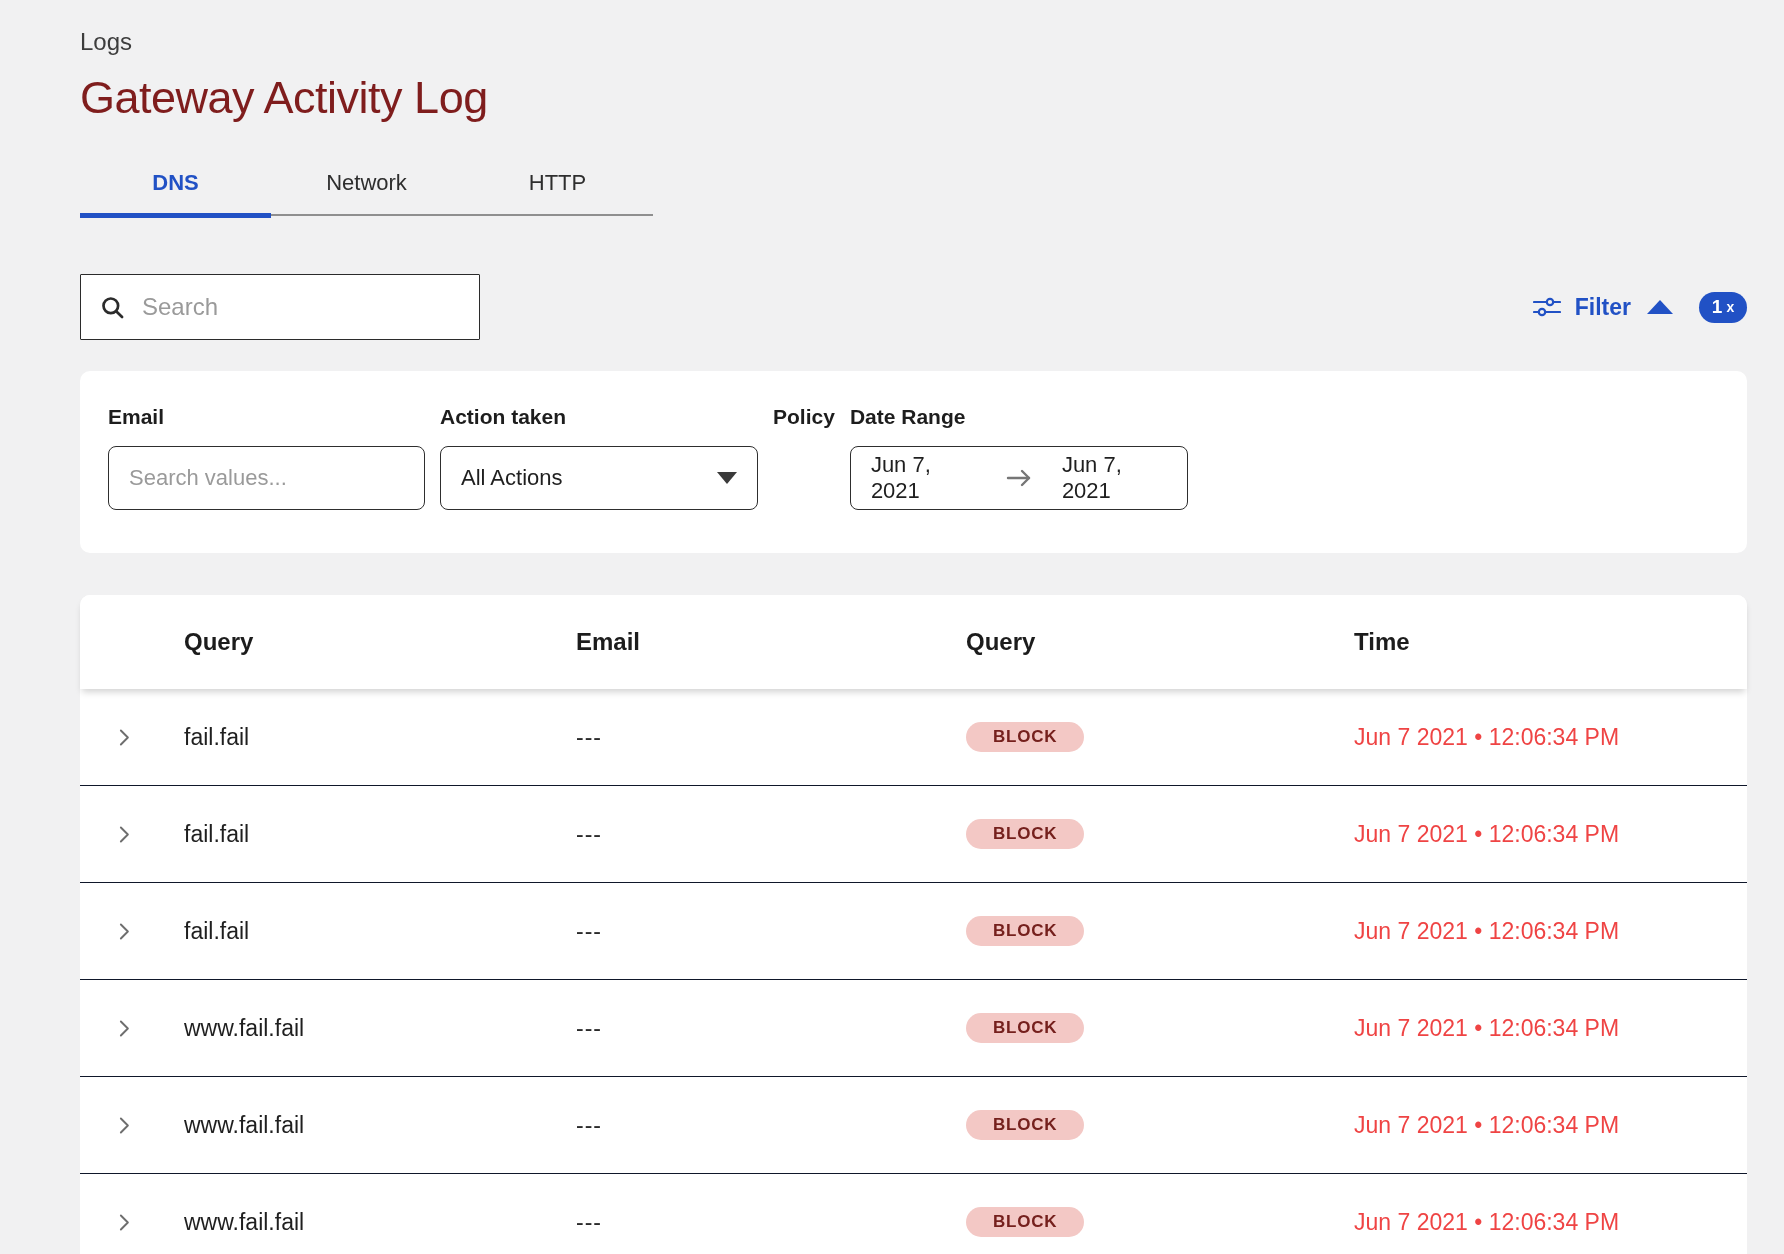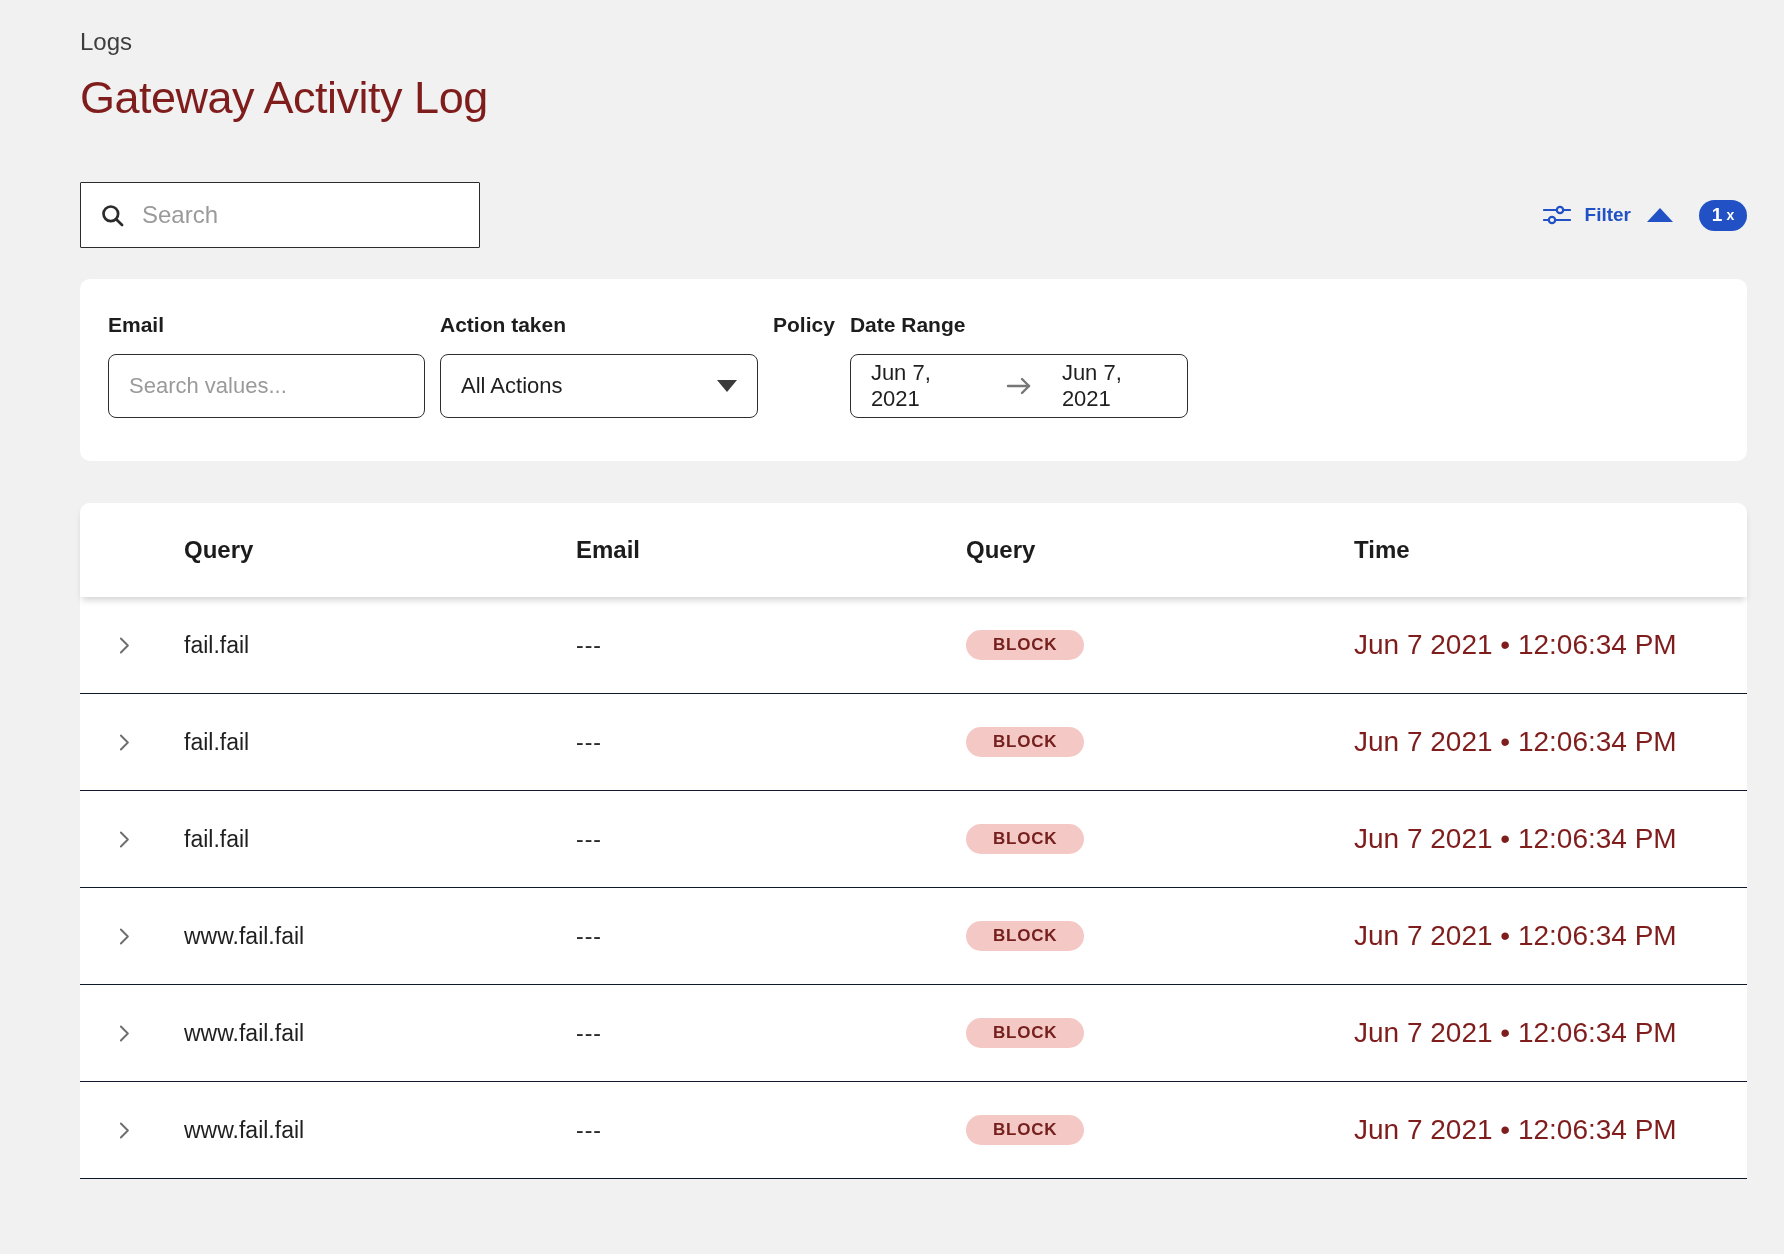--- a/index.html
+++ b/index.html
@@ -25,21 +25,21 @@
   
   .search-row { display:flex; justify-content:space-between; align-items:center; margin-top:58px; }
   .search-box { display:flex; align-items:center; width:400px; height:66px; background:#fff;
     border:1.5px solid #2b2b2b; border-radius:1px; padding:0 18px; }
   .search-box svg { flex:0 0 auto; }
   .search-box input { border:none; outline:none; background:transparent; font-size:24px; margin-left:16px;
     width:100%; font-family:"Liberation Sans", sans-serif; color:#1f1f1f; }
   .search-box input::placeholder { color:#9a9a9a; }
 
   .filter-control { display:flex; align-items:center; cursor:pointer; }
-  .filter-label { color:#2151c5; font-size:19px; font-weight:bold; margin-left:14px; }
+  .filter-label { color:#2151c5; font-size:23px; font-weight:bold; margin-left:14px; }
   .tri-up { width:0; height:0; border-left:13px solid transparent; border-right:13px solid transparent;
     border-bottom:14px solid #2151c5; margin-left:16px; }
   .count-badge { margin-left:26px; min-width:48px; height:31px; background:#2151c5; border-radius:16px;
     color:#fff; display:flex; align-items:center; justify-content:center; padding:0 12px; }
   .count-badge .num { font-size:19px; font-weight:bold; }
   .count-badge .x { font-size:14px; font-weight:bold; margin-left:4px; }
 
   
   .filter-panel { margin-top:31px; background:#fff; border-radius:10px; height:182px;
     padding:34px 28px 0 28px; display:flex; gap:15px; }
@@ -61,30 +61,36 @@
   .trow { display:grid; grid-template-columns:104px 392px 390px 388px auto; align-items:center; height:97px; }
   .thead { height:94px; position:relative; z-index:2; box-shadow:0 5px 7px -2px rgba(0,0,0,0.18);
     border-radius:10px 10px 0 0; background:#fff; }
   .th { font-size:24px; font-weight:bold; color:#1c1c1c; }
   .tbody .trow { border-bottom:1px solid #0f172a; }
   .chev { margin-left:33px; cursor:pointer; display:flex; align-items:center; }
   .cell-query { font-size:23px; color:#1f1f1f; }
   .cell-email { font-size:23px; color:#2a2a2a; letter-spacing:1px; }
   .badge-block { display:inline-block; background:#f3c8c5; color:#75201d; font-size:17px; font-weight:bold;
     letter-spacing:0.8px; border-radius:21px; padding:5px 27px; }
-  .cell-time { font-size:28px; color:#7f1d1d; }
+  .cell-time { font-size:23px; color:#ef4444; }
 </style>
 </head>
 <body>
 
 <div class="page">
 
   <div class="breadcrumb">Logs</div>
   <h1 class="title">Gateway Activity Log</h1>
 
+  <div class="tabs">
+    <div class="tab active">DNS</div>
+    <div class="tab">Network</div>
+    <div class="tab">HTTP</div>
+    <div class="tab-indicator"></div>
+  </div>
 
   <div class="search-row">
     <div class="search-box">
       <span style="display:flex;">
         <svg width="27" height="27" viewBox="0 0 24 24" fill="none" stroke="#2b2b2b" stroke-width="2.4" stroke-linecap="round">
           <circle cx="10.5" cy="10.5" r="6.5"></circle>
           <line x1="15.5" y1="15.5" x2="20.5" y2="20.5"></line>
         </svg>
       </span>
       <input type="text" placeholder="Search" style="">

